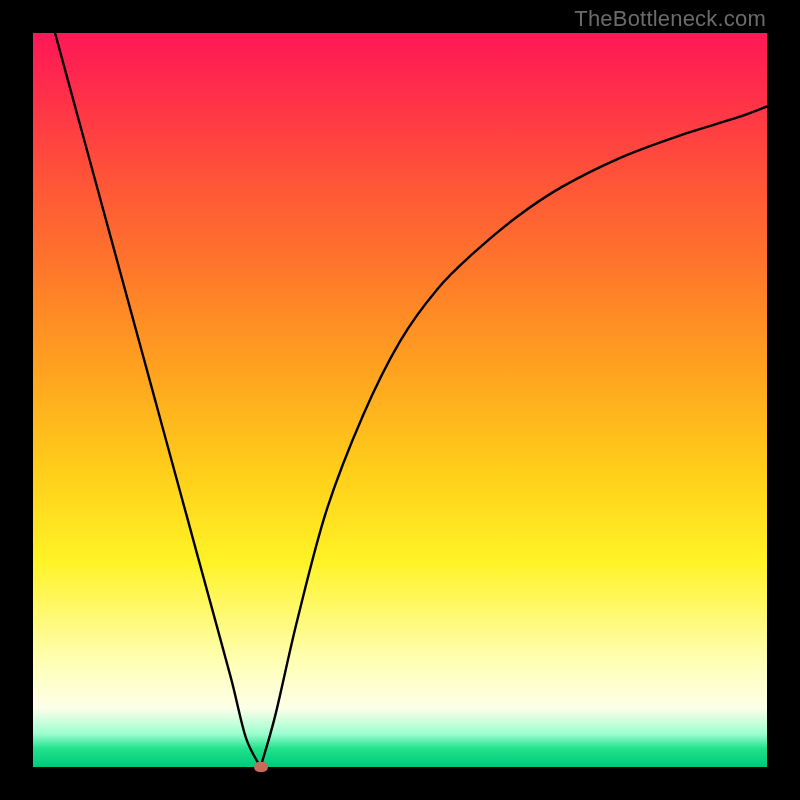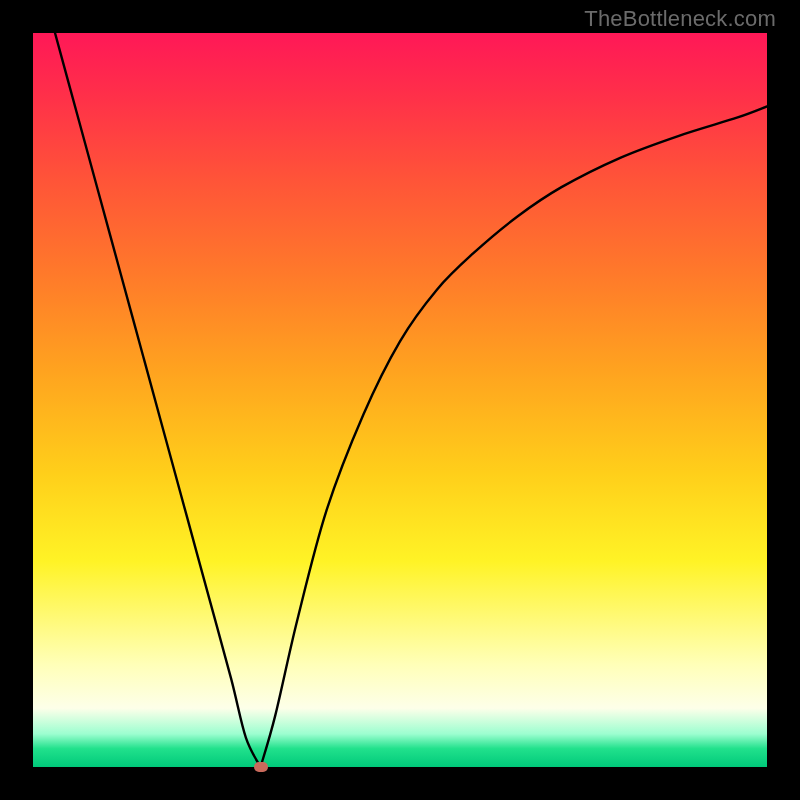--- a/index.html
+++ b/index.html
@@ -36,21 +36,21 @@
       #ffffb8 86%,
       #fdffe9 92%,
       #9cfed0 95.5%,
       #21e18c 97.5%,
       #00c97a 100%
     );
   }
   .watermark {
     position: absolute;
     top: 6px;
-    right: 24px;
+    right: 34px;
     font-family: Arial, Helvetica, sans-serif;
     font-size: 22px;
     color: #6b6b6b;
     letter-spacing: 0.2px;
   }
   svg.curve {
     position: absolute;
     left: 0;
     top: 0;
     width: 734px;

